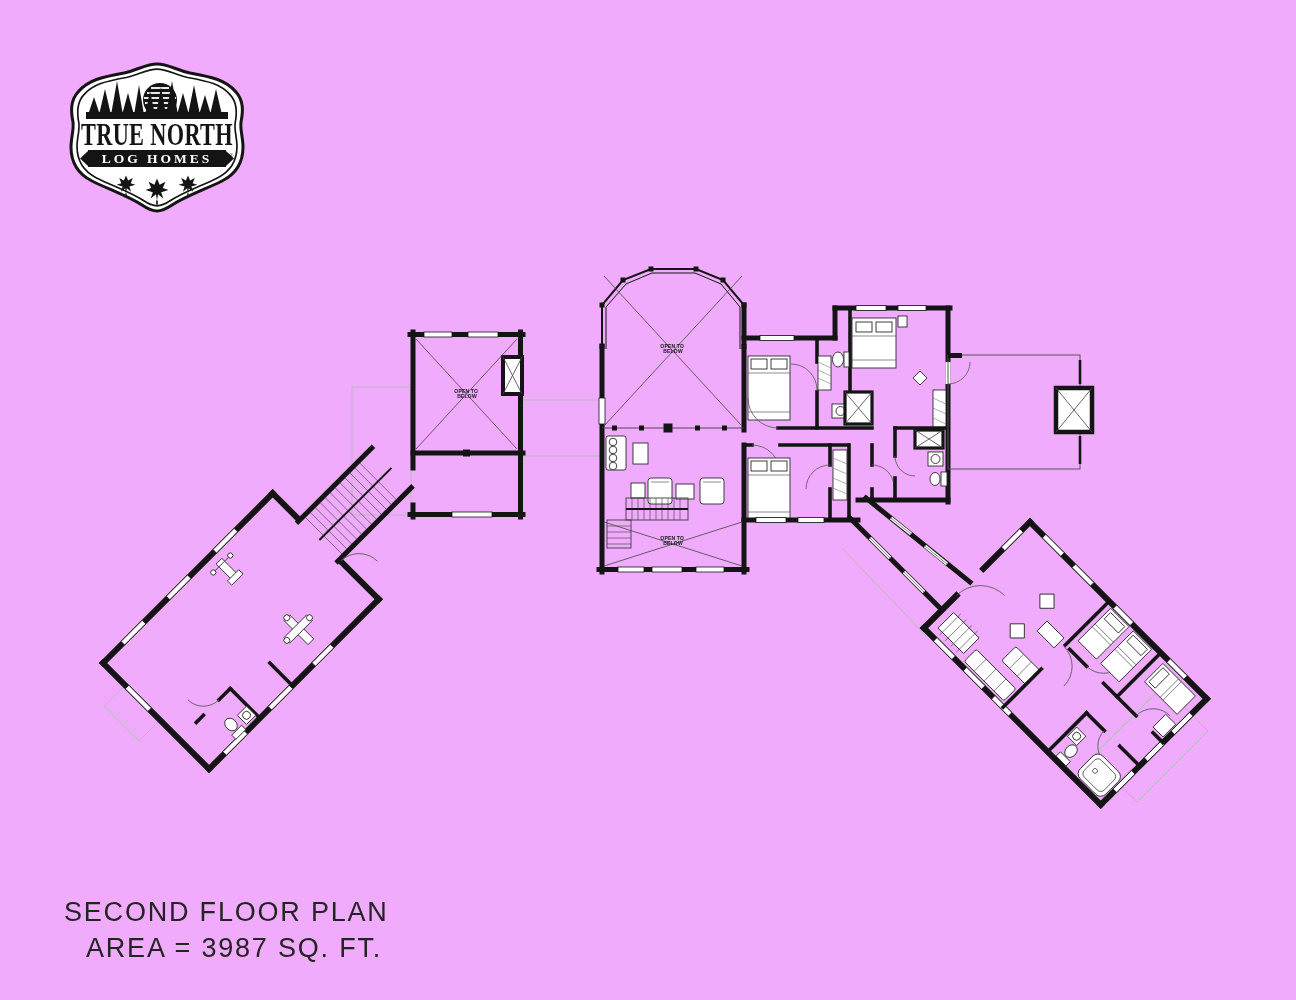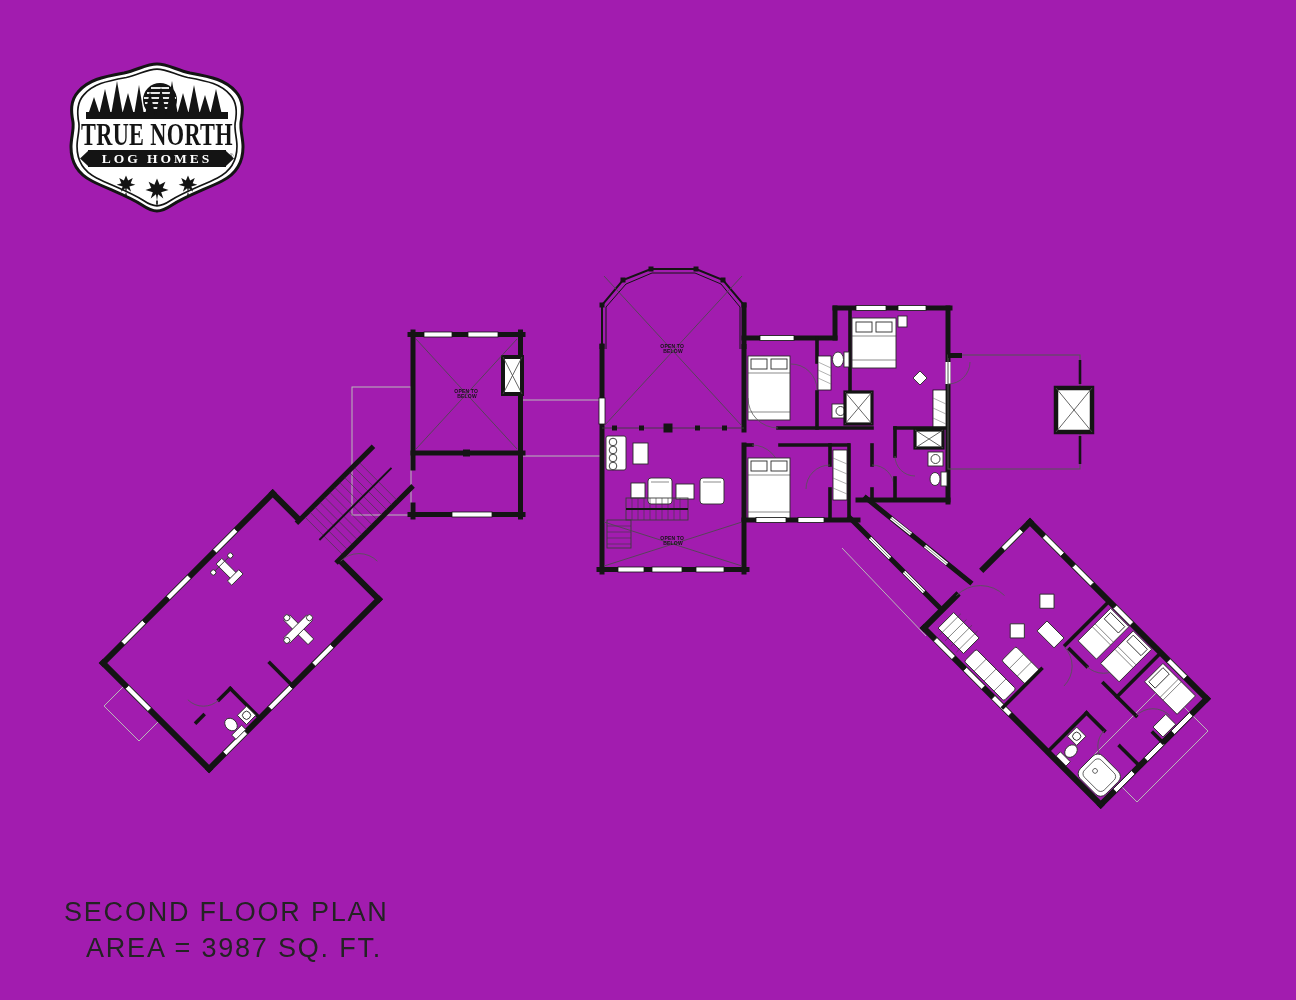--- a/index.html
+++ b/index.html
@@ -1,16 +1,16 @@
 <!DOCTYPE html>
 <html><head>
 <meta charset="utf-8">
 <style>
   html,body{margin:0;padding:0;background:#ffffff;}
-  .page{position:relative;width:1296px;height:1000px;background:#a21caf;overflow:hidden;
+  .page{position:relative;width:1296px;height:1000px;background:#f0abfc;overflow:hidden;
         font-family:"Liberation Sans",sans-serif;text-align:right;}
   svg{position:absolute;inset:0;}
   
   .w6{stroke:#141414;stroke-width:6;fill:none;stroke-linecap:square}
   .w5{stroke:#141414;stroke-width:5;fill:none;stroke-linecap:square}
   .w4{stroke:#141414;stroke-width:3.6;fill:none;stroke-linecap:square}
   .t{stroke:#3c3c3c;stroke-width:.9;fill:none}
   .tt{stroke:#3c3c3c;stroke-width:.6;fill:none}
   .f{fill:#ffffff;stroke:#2b2b2b;stroke-width:.9}
   .win{fill:#ffffff;stroke:#141414;stroke-width:.8}

